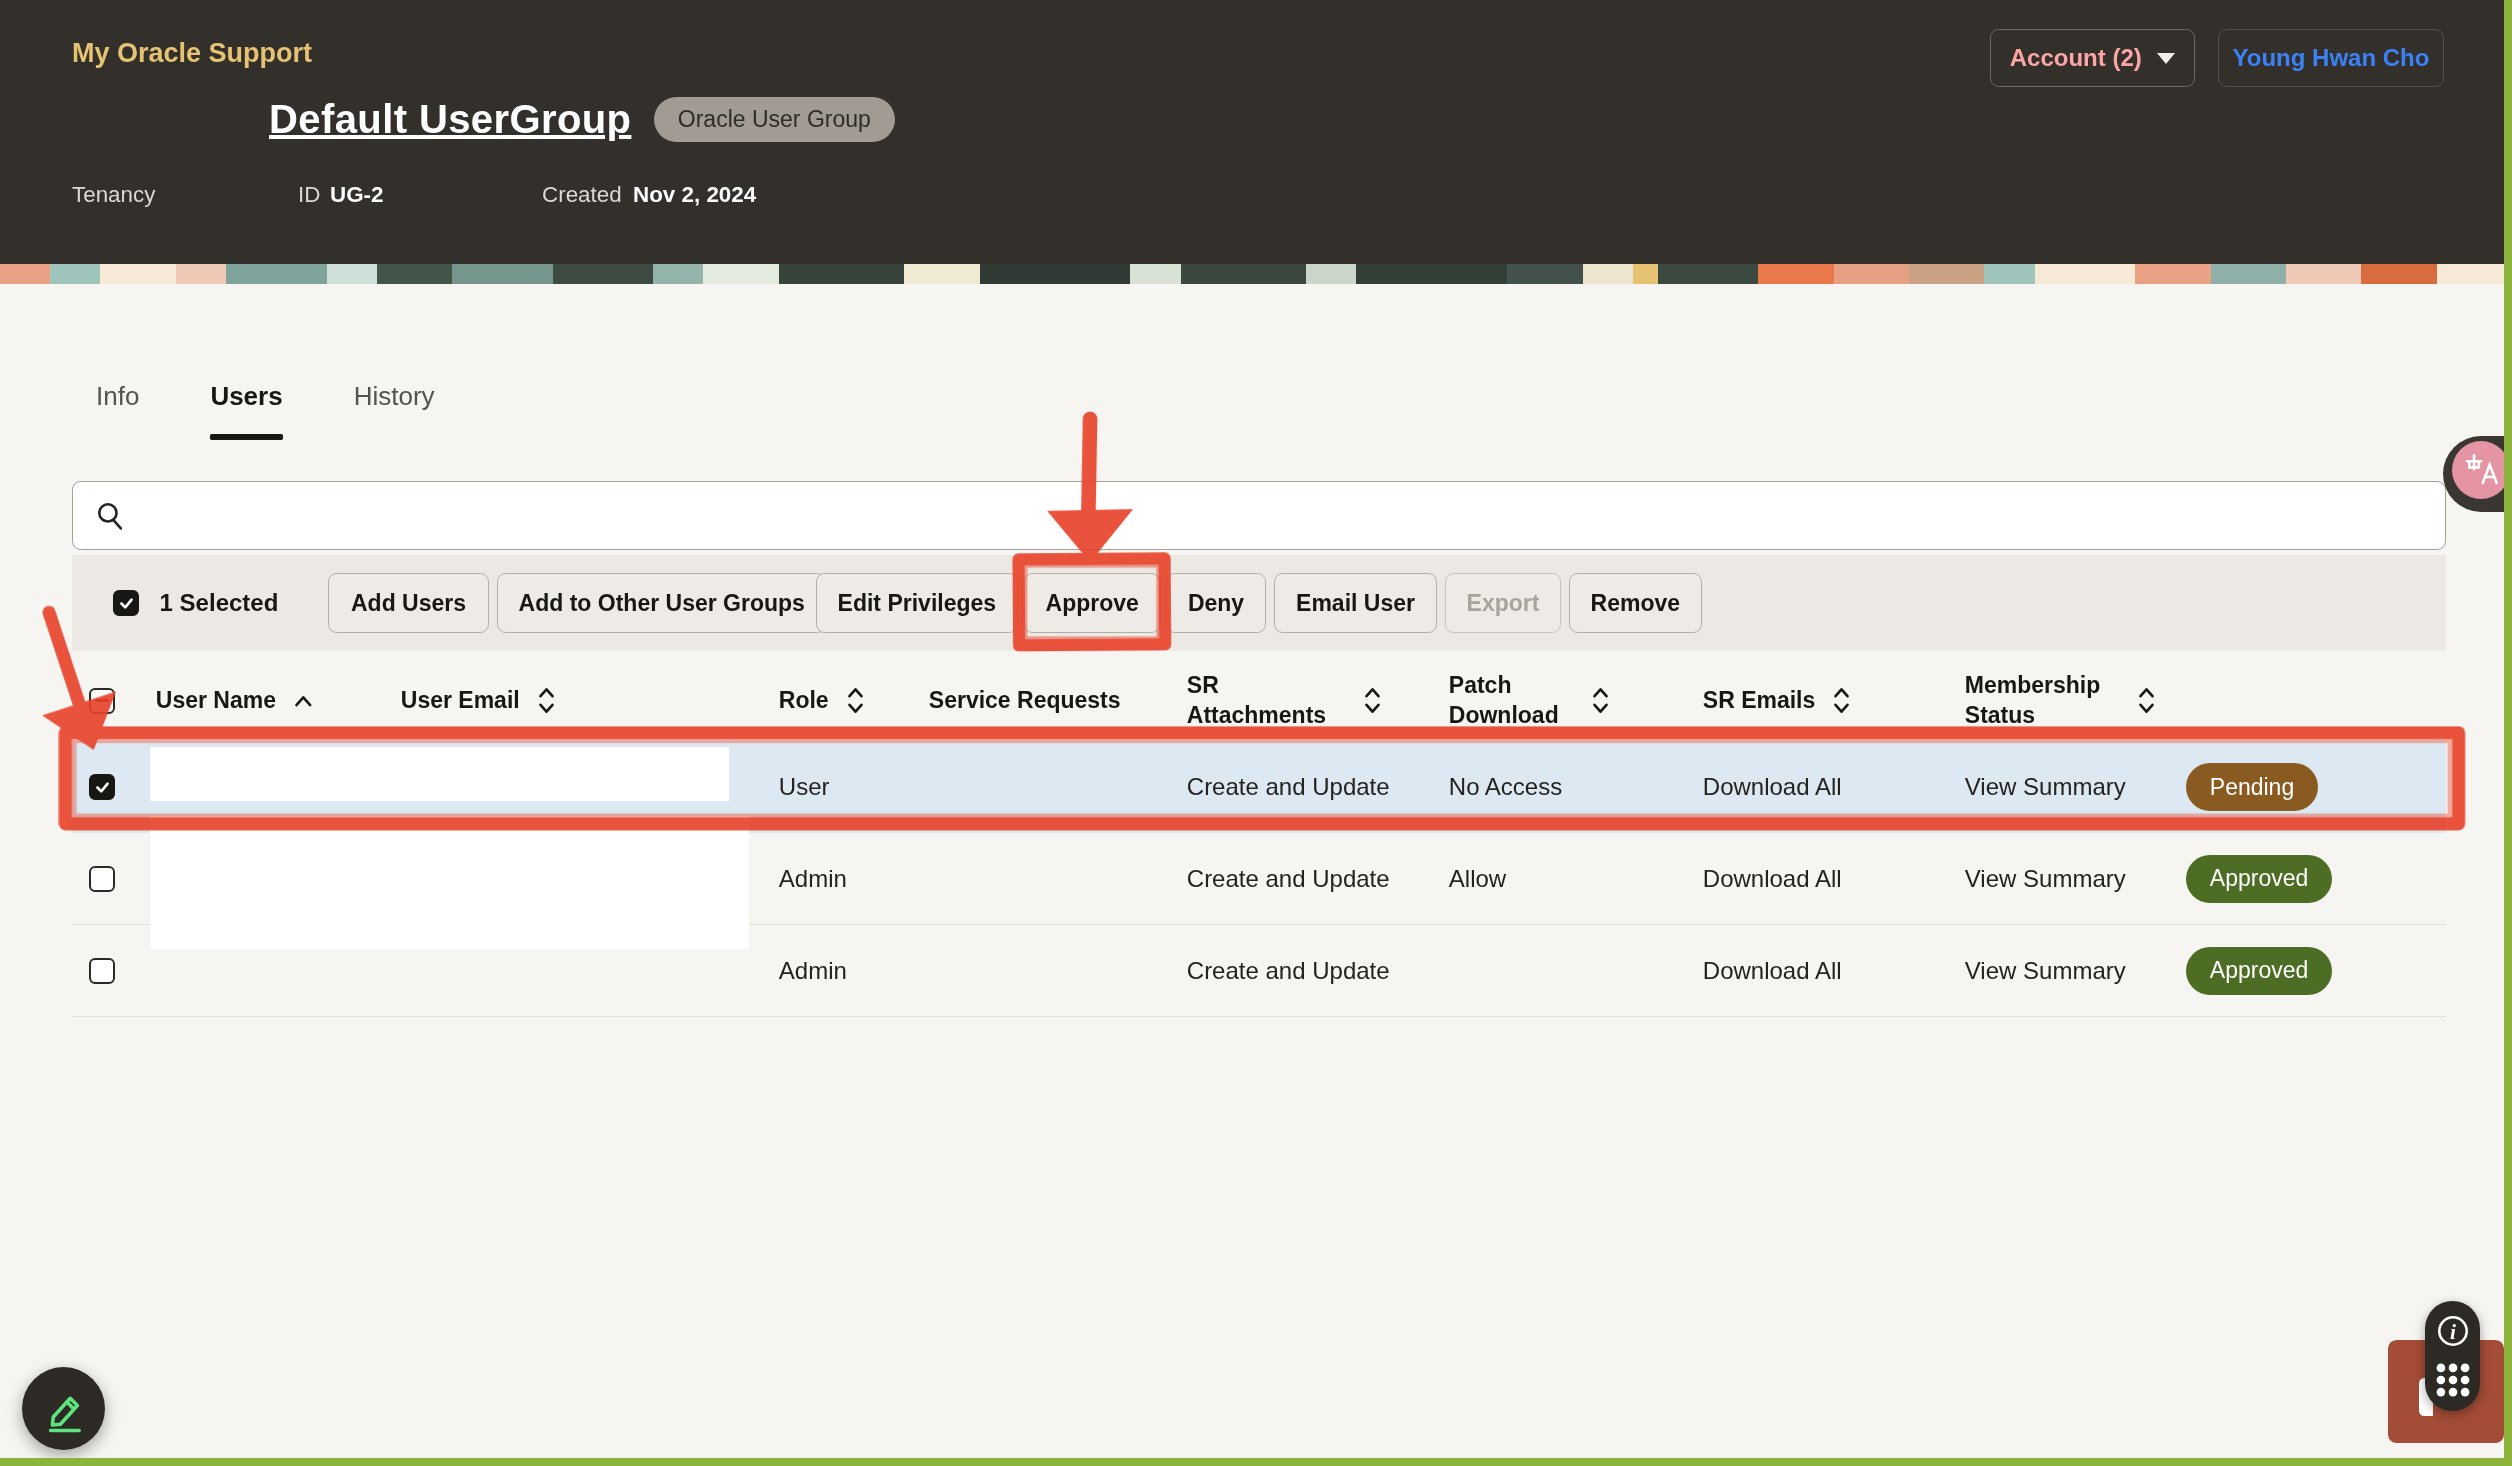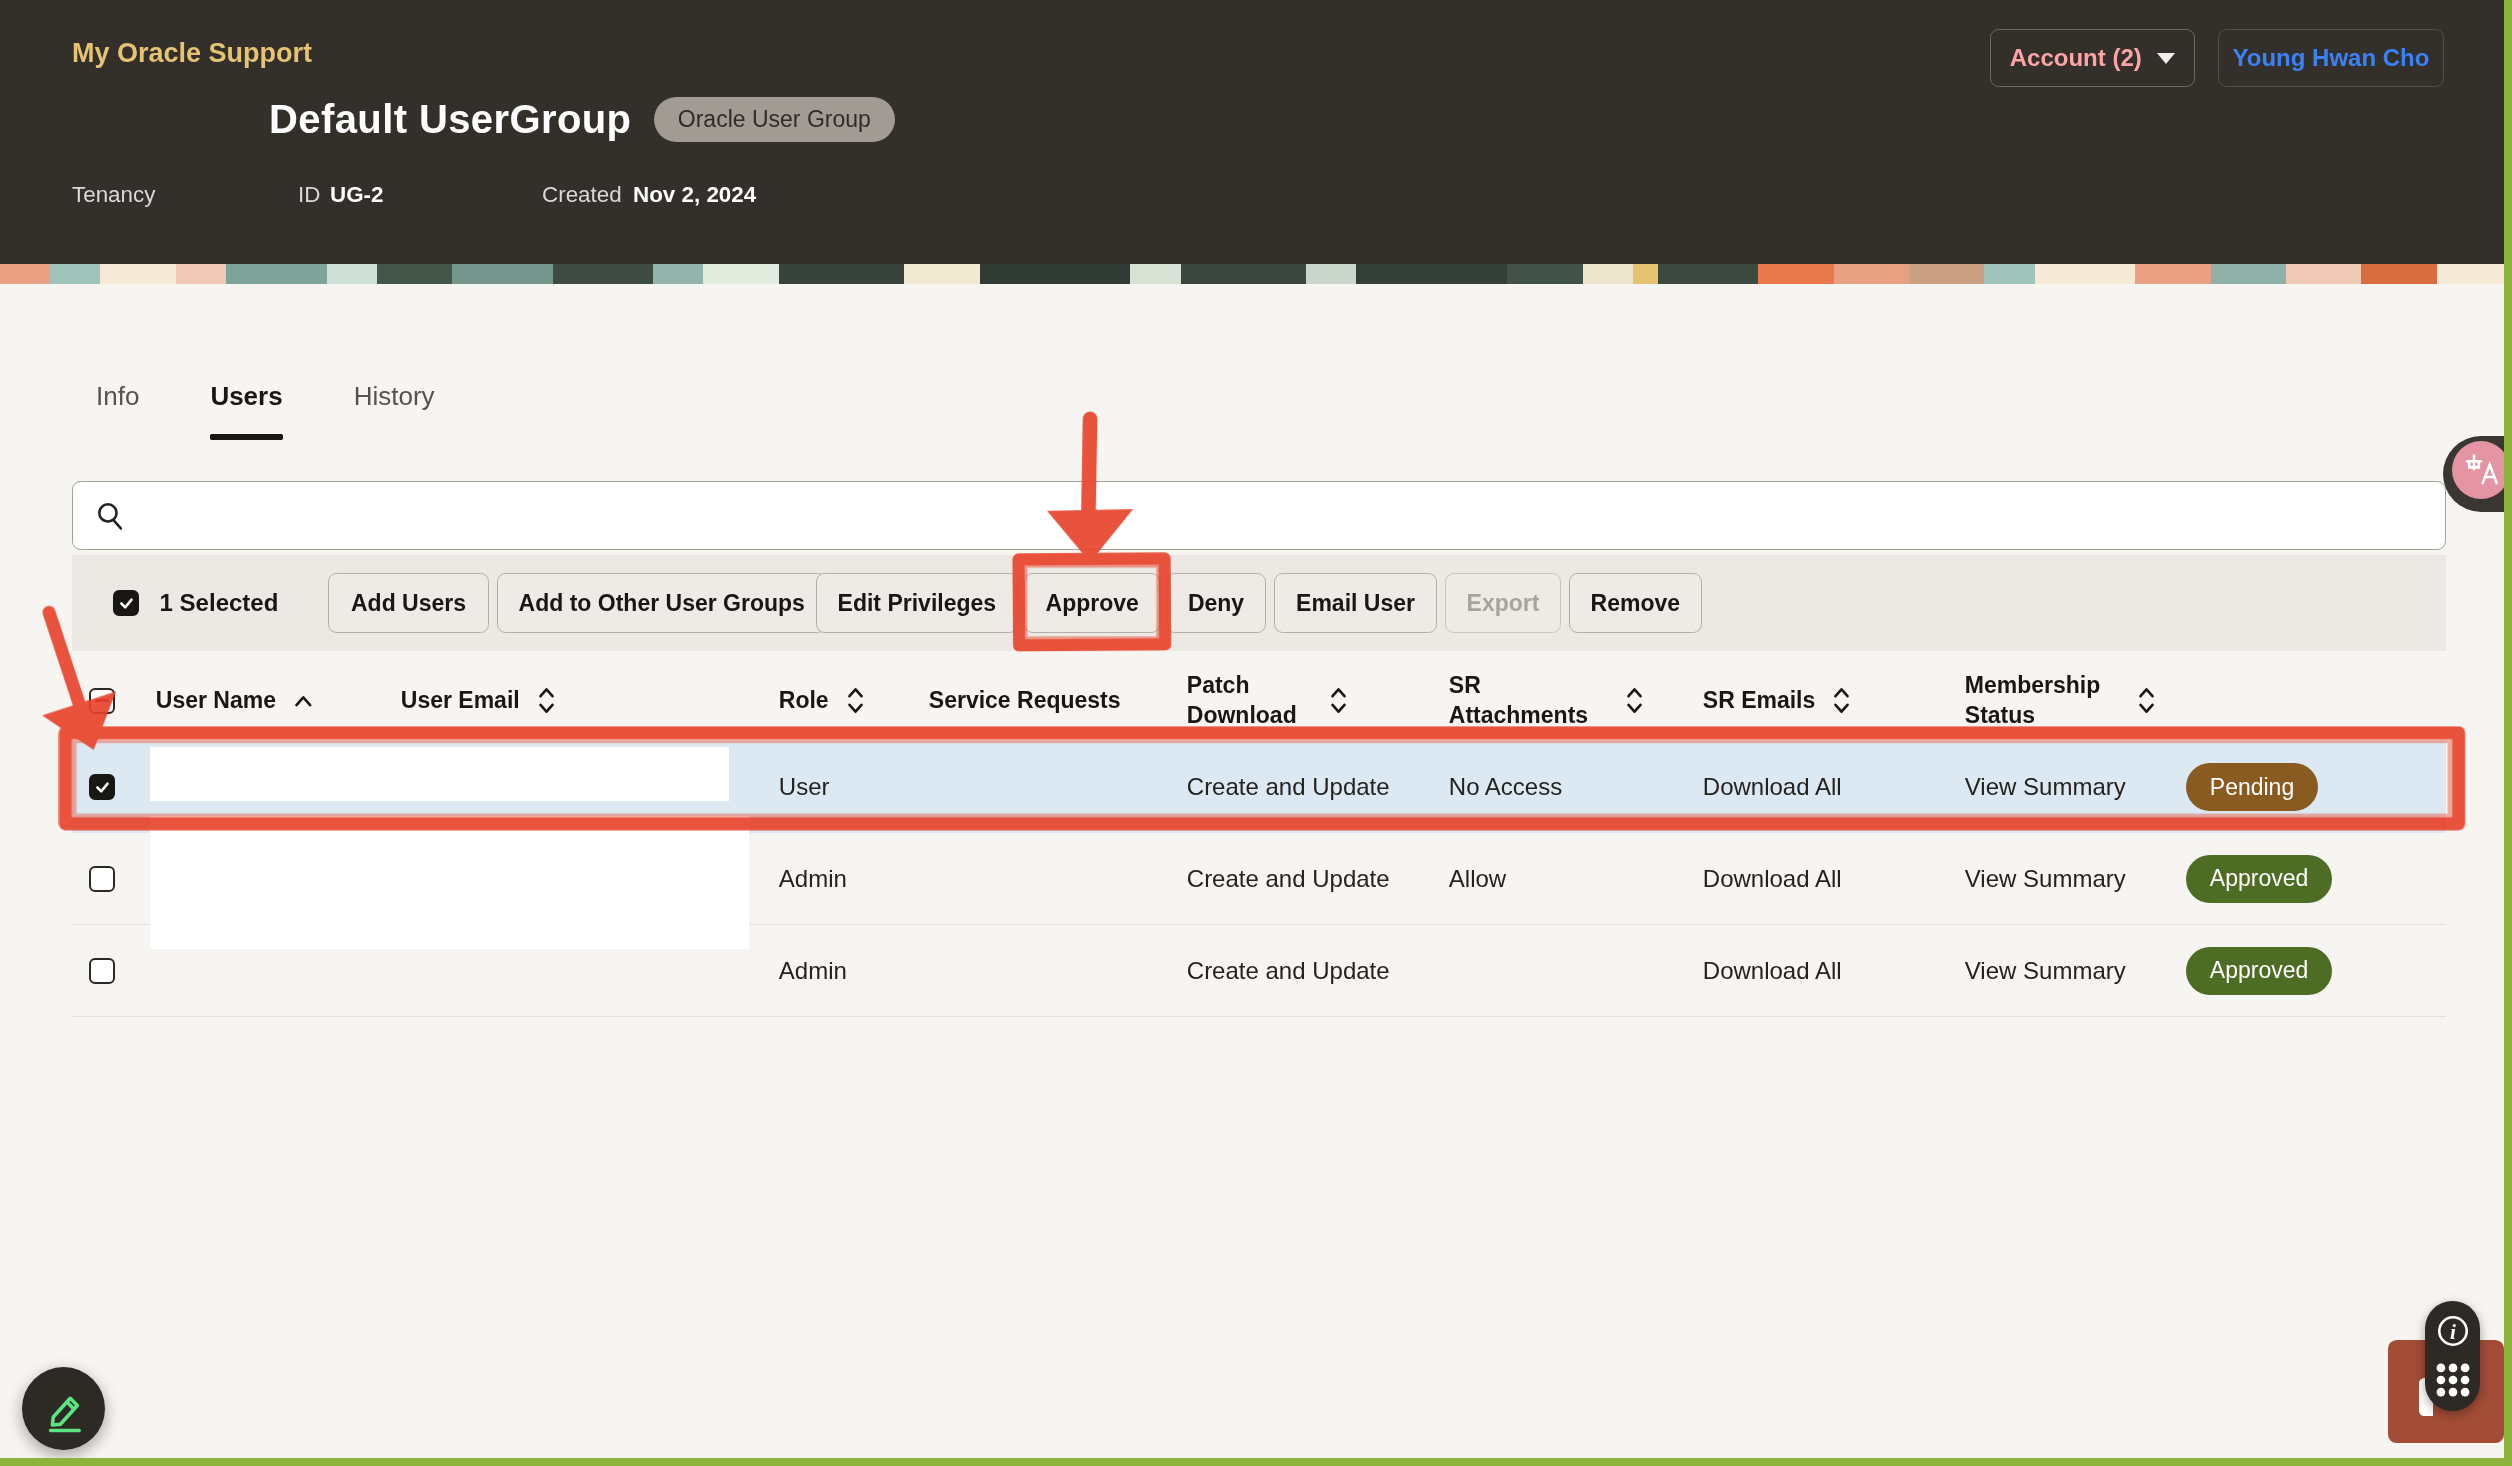--- a/index.html
+++ b/index.html
@@ -3,21 +3,21 @@
 <meta charset="utf-8">
 <style>
   html,body{margin:0;padding:0;background:#f7f5f2;}
   .page{position:relative;width:2512px;height:1467px;background:#f7f5f2;
         font-family:"Liberation Sans",sans-serif;overflow:hidden;}
 
   
   .hdr{position:absolute;left:0;top:0;width:100%;height:264px;background:#332f2b;}
   .brand{position:absolute;left:72px;top:38px;font-size:27px;font-weight:bold;color:#e5c372;}
   .title-wrap{position:absolute;left:269px;top:97px;display:flex;align-items:center;gap:22.4px;}
-  .page-title{font-size:40px;font-weight:bold;color:#ffffff;letter-spacing:0.4px;}
+  .page-title{font-size:40px;font-weight:bold;color:#ffffff;letter-spacing:0.4px;text-decoration:underline;}
   .badge-pill{background:#a19b93;color:#2f2c28;font-size:23px;padding:8.6px 24px;border-radius:27.5px;white-space:nowrap;}
   .hdr-btn{position:absolute;top:29px;height:58px;box-sizing:border-box;border:1.7px solid #6e6963;border-radius:8.6px;
            display:flex;align-items:center;justify-content:center;gap:15.5px;font-weight:bold;font-size:24px;
            color:#fca5a5;background:transparent;cursor:pointer;}
   .account-btn{left:1990px;width:205px;}
   .user-btn{left:2218px;width:226px;color:#3b82f6;border-color:#55504b;}
   .caret-down{width:0;height:0;border-left:9.5px solid transparent;border-right:9.5px solid transparent;border-top:11.2px solid #f1efec;}
   .meta{position:absolute;top:182px;left:0;width:100%;font-size:22.4px;color:#dcd9d5;}
   .meta span{position:absolute;white-space:nowrap;}
   .m-tenancy{left:72px;} .m-idl{left:298px;} .m-idv{left:330px;font-weight:bold;color:#fff;}
@@ -189,28 +189,28 @@
         <span class="lbl">Role</span>
         <svg class="sort" width="19" height="31" viewBox="0 0 22 36">
           <path d="M4 13 L11 5 L18 13" fill="none" stroke="#191714" stroke-width="3" stroke-linecap="round" stroke-linejoin="round"></path>
           <path d="M4 23 L11 31 L18 23" fill="none" stroke="#191714" stroke-width="3" stroke-linecap="round" stroke-linejoin="round"></path>
         </svg>
       </div>
       <div class="th">
         <span class="lbl">Service Requests</span>
       </div>
       <div class="th">
+        <span class="lbl w-sratt">SR Attachments</span>
+        <svg class="sort" width="19" height="31" viewBox="0 0 22 36">
+          <path d="M4 13 L11 5 L18 13" fill="none" stroke="#191714" stroke-width="3" stroke-linecap="round" stroke-linejoin="round"></path>
+          <path d="M4 23 L11 31 L18 23" fill="none" stroke="#191714" stroke-width="3" stroke-linecap="round" stroke-linejoin="round"></path>
+        </svg>
+      </div>
+      <div class="th">
         <span class="lbl w-patch">Patch Download</span>
-        <svg class="sort" width="19" height="31" viewBox="0 0 22 36">
-          <path d="M4 13 L11 5 L18 13" fill="none" stroke="#191714" stroke-width="3" stroke-linecap="round" stroke-linejoin="round"></path>
-          <path d="M4 23 L11 31 L18 23" fill="none" stroke="#191714" stroke-width="3" stroke-linecap="round" stroke-linejoin="round"></path>
-        </svg>
-      </div>
-      <div class="th">
-        <span class="lbl w-sratt">SR Attachments</span>
         <svg class="sort" width="19" height="31" viewBox="0 0 22 36">
           <path d="M4 13 L11 5 L18 13" fill="none" stroke="#191714" stroke-width="3" stroke-linecap="round" stroke-linejoin="round"></path>
           <path d="M4 23 L11 31 L18 23" fill="none" stroke="#191714" stroke-width="3" stroke-linecap="round" stroke-linejoin="round"></path>
         </svg>
       </div>
       <div class="th">
         <span class="lbl">SR Emails</span>
         <svg class="sort" width="19" height="31" viewBox="0 0 22 36">
           <path d="M4 13 L11 5 L18 13" fill="none" stroke="#191714" stroke-width="3" stroke-linecap="round" stroke-linejoin="round"></path>
           <path d="M4 23 L11 31 L18 23" fill="none" stroke="#191714" stroke-width="3" stroke-linecap="round" stroke-linejoin="round"></path>

